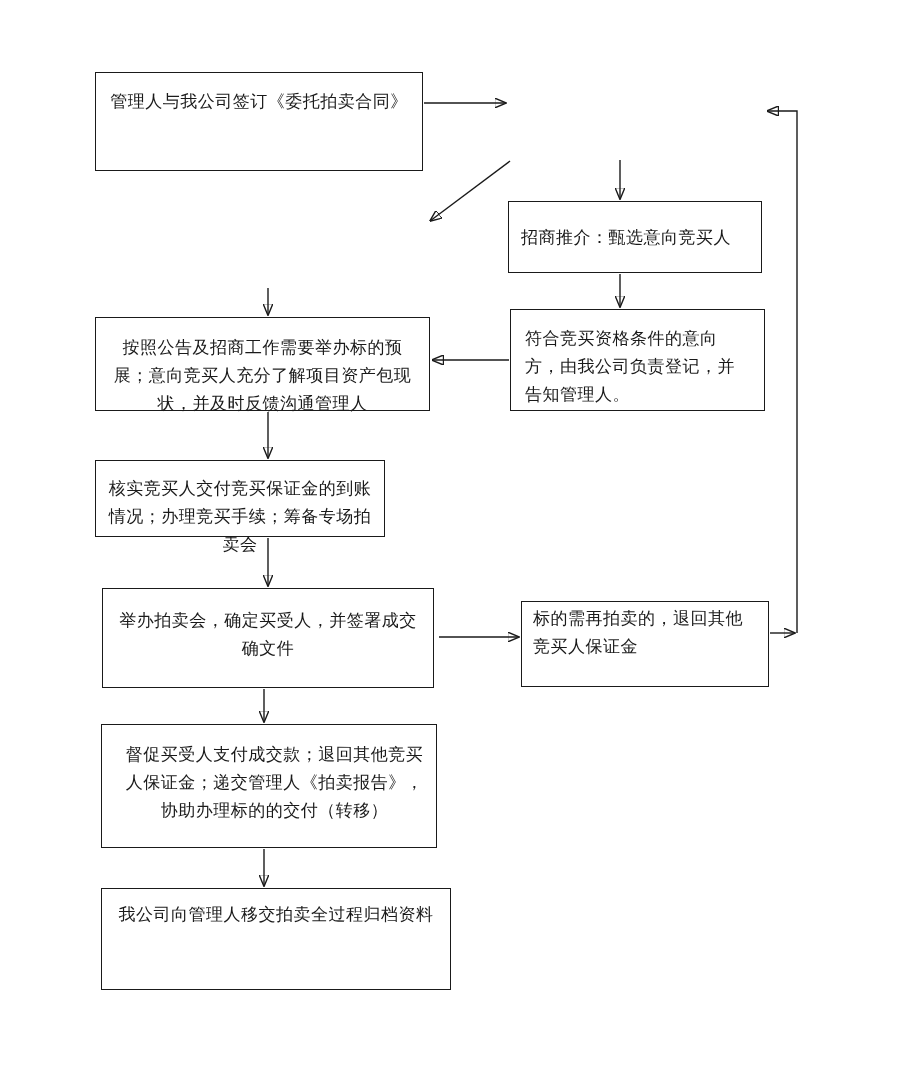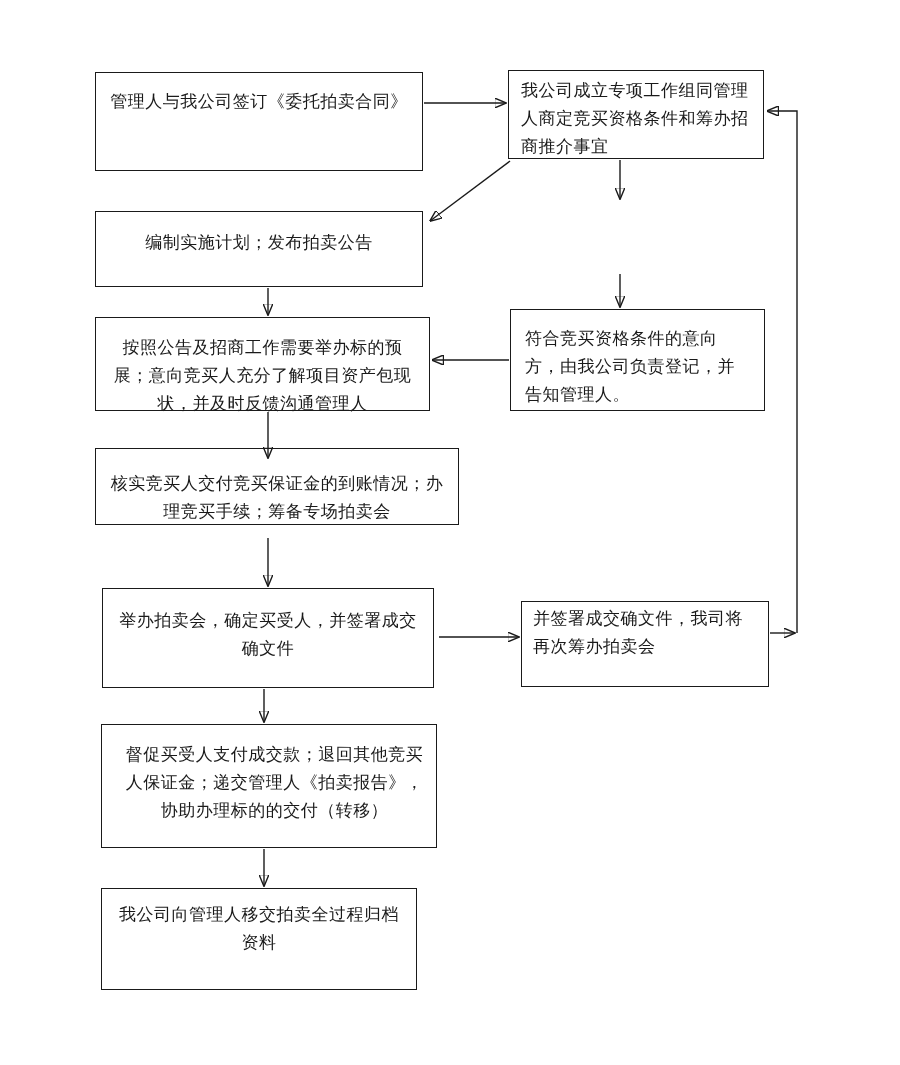--- a/index.html
+++ b/index.html
@@ -22,54 +22,53 @@
     word-break:break-all;
   }
   .t-center{text-align:center;}
   .t-left{text-align:left;}
   #node-sign-contract   {left:95px;  top:72px;  width:328px; height:99px;  padding:15px 10px 0 10px;}
   #node-form-workgroup  {left:508px; top:70px;  width:256px; height:89px;  padding:6px 12px 0 12px;}
   #node-plan-announcement{left:95px; top:211px; width:328px; height:76px;  padding:17px 10px 0 10px;}
   #node-promotion       {left:508px; top:201px; width:254px; height:72px;  padding:22px 12px 0 12px;}
   #node-preview         {left:95px;  top:317px; width:335px; height:94px;  padding:16px 11px 0 11px;}
   #node-registration    {left:510px; top:309px; width:255px; height:102px; padding:15px 16px 0 14px;}
-  #node-verify-deposit  {left:95px;  top:448px; width:364px; height:77px;  padding:21px 11px 0 11px;}
+  #node-verify-deposit  {left:95px;  top:460px; width:290px; height:77px;  padding:14px 11px 0 11px;}
   #node-hold-auction    {left:102px; top:588px; width:332px; height:100px; padding:18px 12px 0 12px;}
   #node-re-auction      {left:521px; top:601px; width:248px; height:86px;  padding:3px 11px 0 11px;}
   #node-settlement      {left:101px; top:724px; width:336px; height:124px; padding:16px 8px 0 19px;}
-  #node-archive         {left:101px; top:888px; width:316px; height:102px; padding:12px 10px 0 10px;}
+  #node-archive         {left:101px; top:888px; width:350px; height:102px; padding:12px 10px 0 10px;}
   #arrow-layer{
     position:absolute;left:0;top:0;width:900px;height:1065px;
     pointer-events:none;
   }
   #arrow-layer line,#arrow-layer path{
     stroke:#1a1a1a;stroke-width:1.4;fill:none;
   }
 </style>
 </head>
 <body>
 
 <div id="canvas">
 
   <div class="node t-center" id="node-sign-contract">管理人与我公司签订《委托拍卖合同》</div>
 
-  <div class="node t-left" id="node-form-workgroup">我公司成立专项工作组同管理人商定竞买资格条件和筹办招商推介事宜</div>
 
-  <div class="node t-center" id="node-plan-announcement">编制实施计划；发布拍卖公告</div>
 
+  <div class="node t-left" id="node-promotion">招商推介：甄选意向竞买人</div>
 
   <div class="node t-center" id="node-preview">按照公告及招商工作需要举办标的预展；意向竞买人充分了解项目资产包现状，并及时反馈沟通管理人</div>
 
   <div class="node t-left" id="node-registration">符合竞买资格条件的意向方，由我公司负责登记，并告知管理人。</div>
 
   <div class="node t-center" id="node-verify-deposit">核实竞买人交付竞买保证金的到账情况；办理竞买手续；筹备专场拍卖会</div>
 
   <div class="node t-center" id="node-hold-auction">举办拍卖会，确定买受人，并签署成交确文件</div>
 
-  <div class="node t-left" id="node-re-auction">并签署成交确文件，我司将再次筹办拍卖会</div>
+  <div class="node t-left" id="node-re-auction">标的需再拍卖的，退回其他竞买人保证金</div>
 
   <div class="node t-center" id="node-settlement">督促买受人支付成交款；退回其他竞买人保证金；递交管理人《拍卖报告》，协助办理标的的交付（转移）</div>
 
   <div class="node t-center" id="node-archive">我公司向管理人移交拍卖全过程归档资料</div>
 
   <svg id="arrow-layer" width="900" height="1065" viewBox="0 0 900 1065" aria-hidden="true">
     <defs>
       <marker id="arrow" markerUnits="userSpaceOnUse" markerWidth="12" markerHeight="10" viewBox="0 0 12 10" refX="11.5" refY="5" orient="auto">
         <path d="M0,0 L12,5 L0,10 Z" fill="#1a1a1a" stroke="none"></path>
       </marker>

